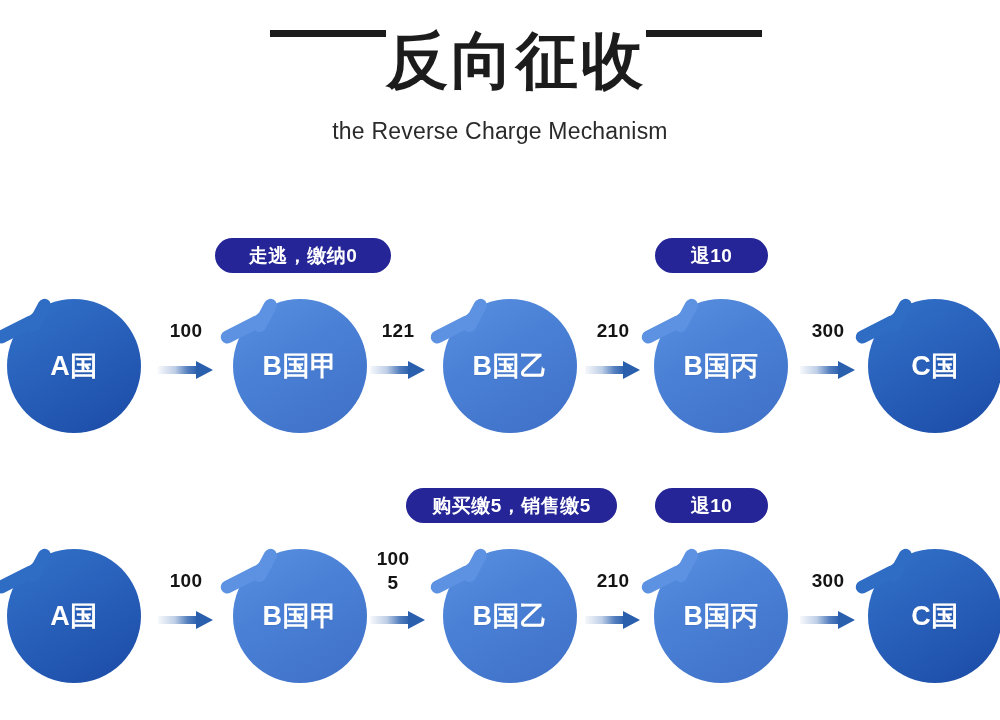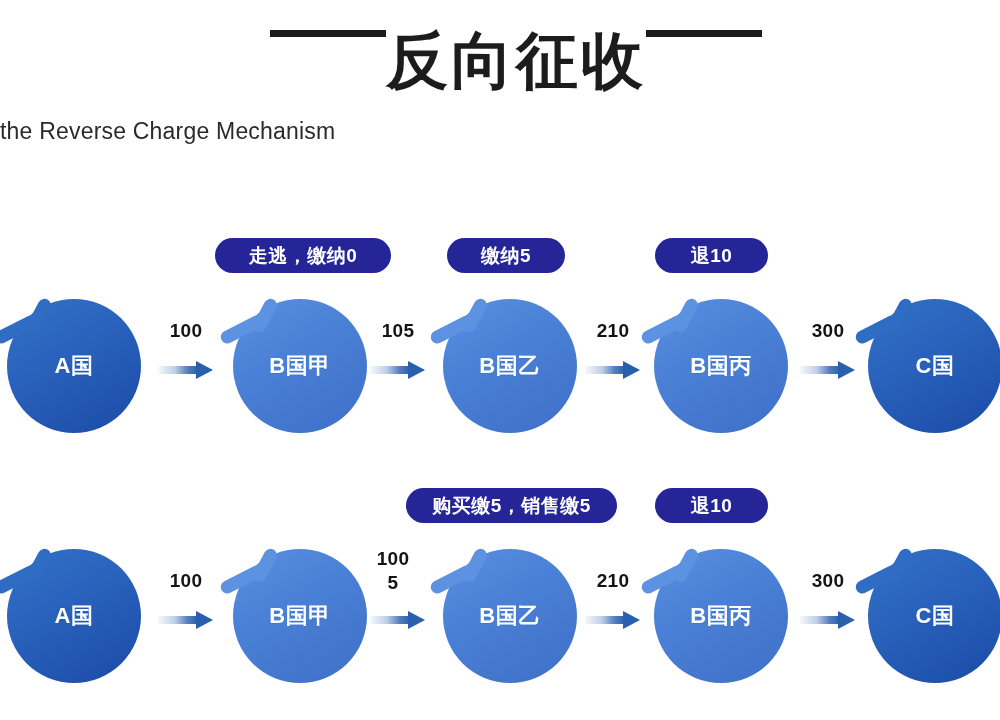--- a/index.html
+++ b/index.html
@@ -54,21 +54,21 @@
     letter-spacing: 3px;
     color: #1c1c1c;
     line-height: 1;
     white-space: nowrap;
   }
   .subtitle {
     position: absolute;
     left: 0;
     top: 118px;
     width: 1000px;
-    text-align: left;
+    text-align: center;
     font-size: 23px;
     font-weight: 400;
     color: #2a2a2a;
     letter-spacing: 0.2px;
   }
 
   
   .flow-row {
     position: absolute;
     left: 0;
@@ -127,21 +127,21 @@
     height: 134px;
     border-radius: 50%;
     display: flex;
     align-items: center;
     justify-content: center;
   }
   .node .label {
     position: relative;
     z-index: 4;
     color: #ffffff;
-    font-size: 22px;
+    font-size: 27px;
     font-weight: 700;
     letter-spacing: 0.5px;
     white-space: nowrap;
     text-shadow: 0 1px 1px rgba(0,0,0,0.07);
   }
   
   .node .stem {
     position: absolute;
     border-radius: 7px;
     z-index: 1;
@@ -216,21 +216,20 @@
       <span class="title-text">反向征收</span>
       <span class="title-dash"></span>
     </div>
     <div class="subtitle">the Reverse Charge Mechanism</div>
   </div>
 
   <div class="flow-row row-1">
 
     <div class="badge-layer">
       <div class="badge" style="left:215px;width:176px;">走逃，缴纳0</div>
-      <div class="badge" style="left:447px;width:118px;">缴纳5</div>
       <div class="badge" style="left:655px;width:113px;">退10</div>
     </div>
 
     <div class="node-layer">
 
       <div class="node dark" style="left:7px;">
         <span class="stem long"></span>
         <span class="stem short"></span>
         <span class="blob">
           <span class="label">A国</span>
@@ -275,21 +274,21 @@
       </div>
       <div class="arrow-value" style="left:146px;">
         <span class="ln">100</span>
       </div>
 
       <div class="arrow" style="left:370px;">
         <span class="shaft"></span>
         <span class="head"></span>
       </div>
       <div class="arrow-value" style="left:358px;">
-        <span class="ln">105</span>
+        <span class="ln">121</span>
       </div>
 
       <div class="arrow" style="left:585px;">
         <span class="shaft"></span>
         <span class="head"></span>
       </div>
       <div class="arrow-value" style="left:573px;">
         <span class="ln">210</span>
       </div>
 

